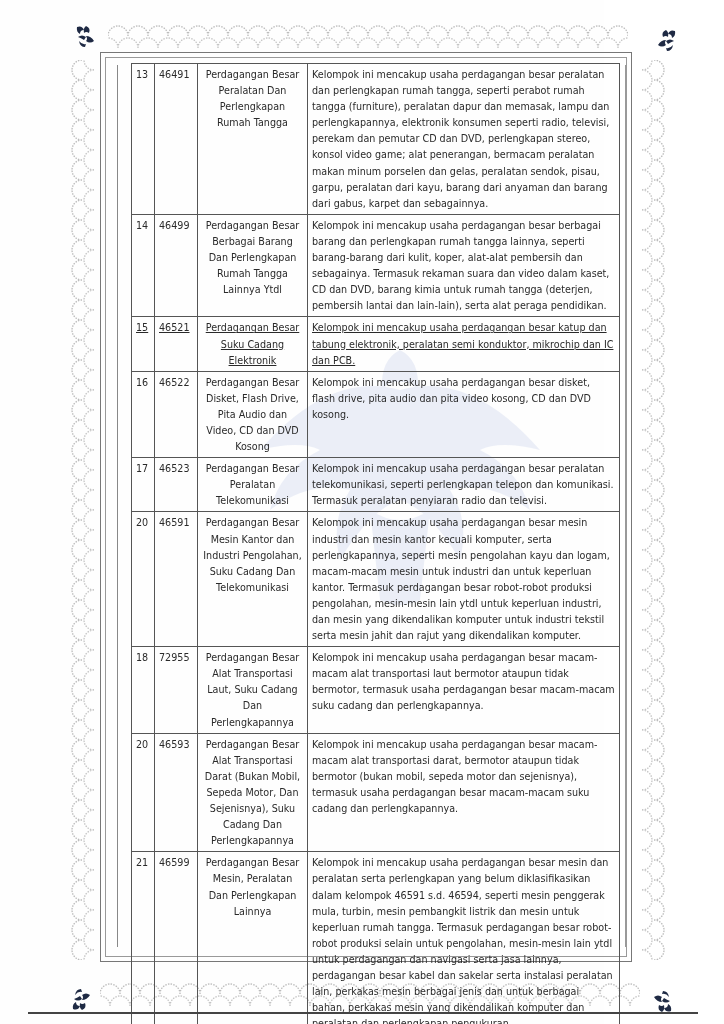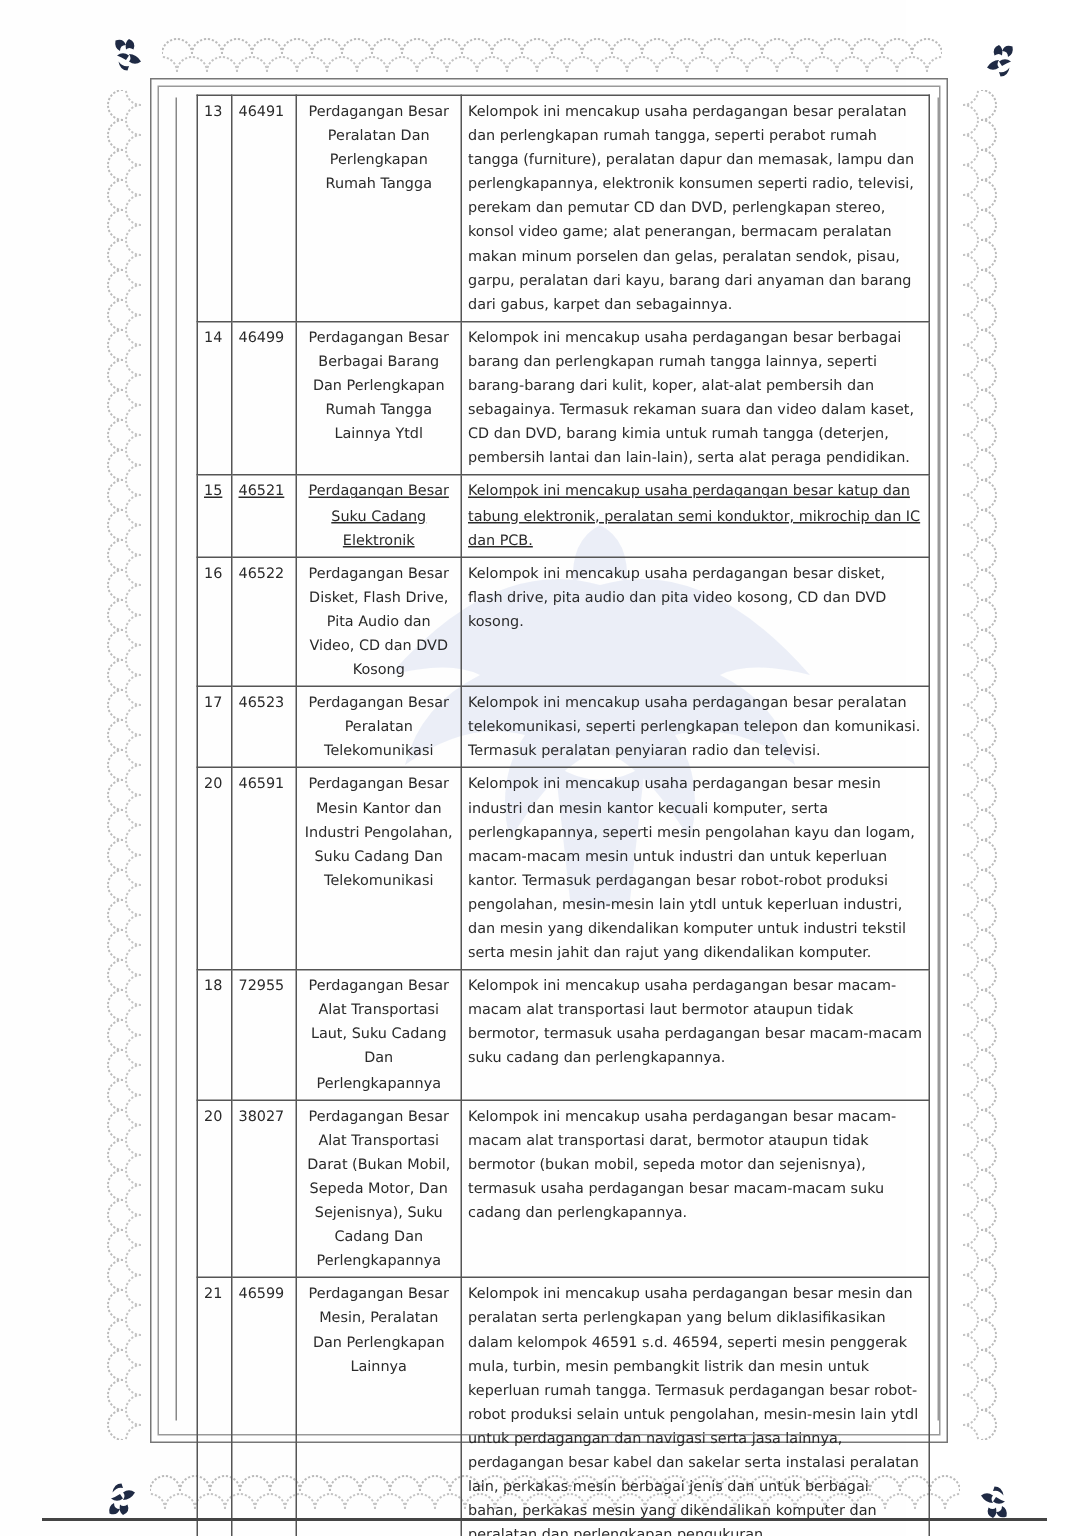--- a/index.html
+++ b/index.html
@@ -156,21 +156,21 @@
         <td class="desc">Kelompok ini mencakup usaha perdagangan besar mesin industri dan mesin kantor kecuali komputer, serta perlengkapannya, seperti mesin pengolahan kayu dan logam, macam-macam mesin untuk industri dan untuk keperluan kantor. Termasuk perdagangan besar robot-robot produksi pengolahan, mesin-mesin lain ytdl untuk keperluan industri, dan mesin yang dikendalikan komputer untuk industri tekstil serta mesin jahit dan rajut yang dikendalikan komputer.</td>
       </tr>
       <tr style="height:66px;">
         <td class="no">18</td>
         <td class="code">72955</td>
         <td class="name">Perdagangan Besar Alat Transportasi Laut, Suku Cadang Dan Perlengkapannya</td>
         <td class="desc">Kelompok ini mencakup usaha perdagangan besar macam-macam alat transportasi laut bermotor ataupun tidak bermotor, termasuk usaha perdagangan besar macam-macam suku cadang dan perlengkapannya.</td>
       </tr>
       <tr style="height:108px;">
         <td class="no">20</td>
-        <td class="code">38027</td>
+        <td class="code">46593</td>
         <td class="name">Perdagangan Besar Alat Transportasi Darat (Bukan Mobil, Sepeda Motor, Dan Sejenisnya), Suku Cadang Dan Perlengkapannya</td>
         <td class="desc">Kelompok ini mencakup usaha perdagangan besar macam-macam alat transportasi darat, bermotor ataupun tidak bermotor (bukan mobil, sepeda motor dan sejenisnya), termasuk usaha perdagangan besar macam-macam suku cadang dan perlengkapannya.</td>
       </tr>
       <tr style="height:178px;">
         <td class="no">21</td>
         <td class="code">46599</td>
         <td class="name">Perdagangan Besar Mesin, Peralatan Dan Perlengkapan Lainnya</td>
         <td class="desc">Kelompok ini mencakup usaha perdagangan besar mesin dan peralatan serta perlengkapan yang belum diklasifikasikan dalam kelompok 46591 s.d. 46594, seperti mesin penggerak mula, turbin, mesin pembangkit listrik dan mesin untuk keperluan rumah tangga. Termasuk perdagangan besar robot-robot produksi selain untuk pengolahan, mesin-mesin lain ytdl untuk perdagangan dan navigasi serta jasa lainnya, perdagangan besar kabel dan sakelar serta instalasi peralatan lain, perkakas mesin berbagai jenis dan untuk berbagai bahan, perkakas mesin yang dikendalikan komputer dan peralatan dan perlengkapan pengukuran.</td>
       </tr>
     </tbody>

